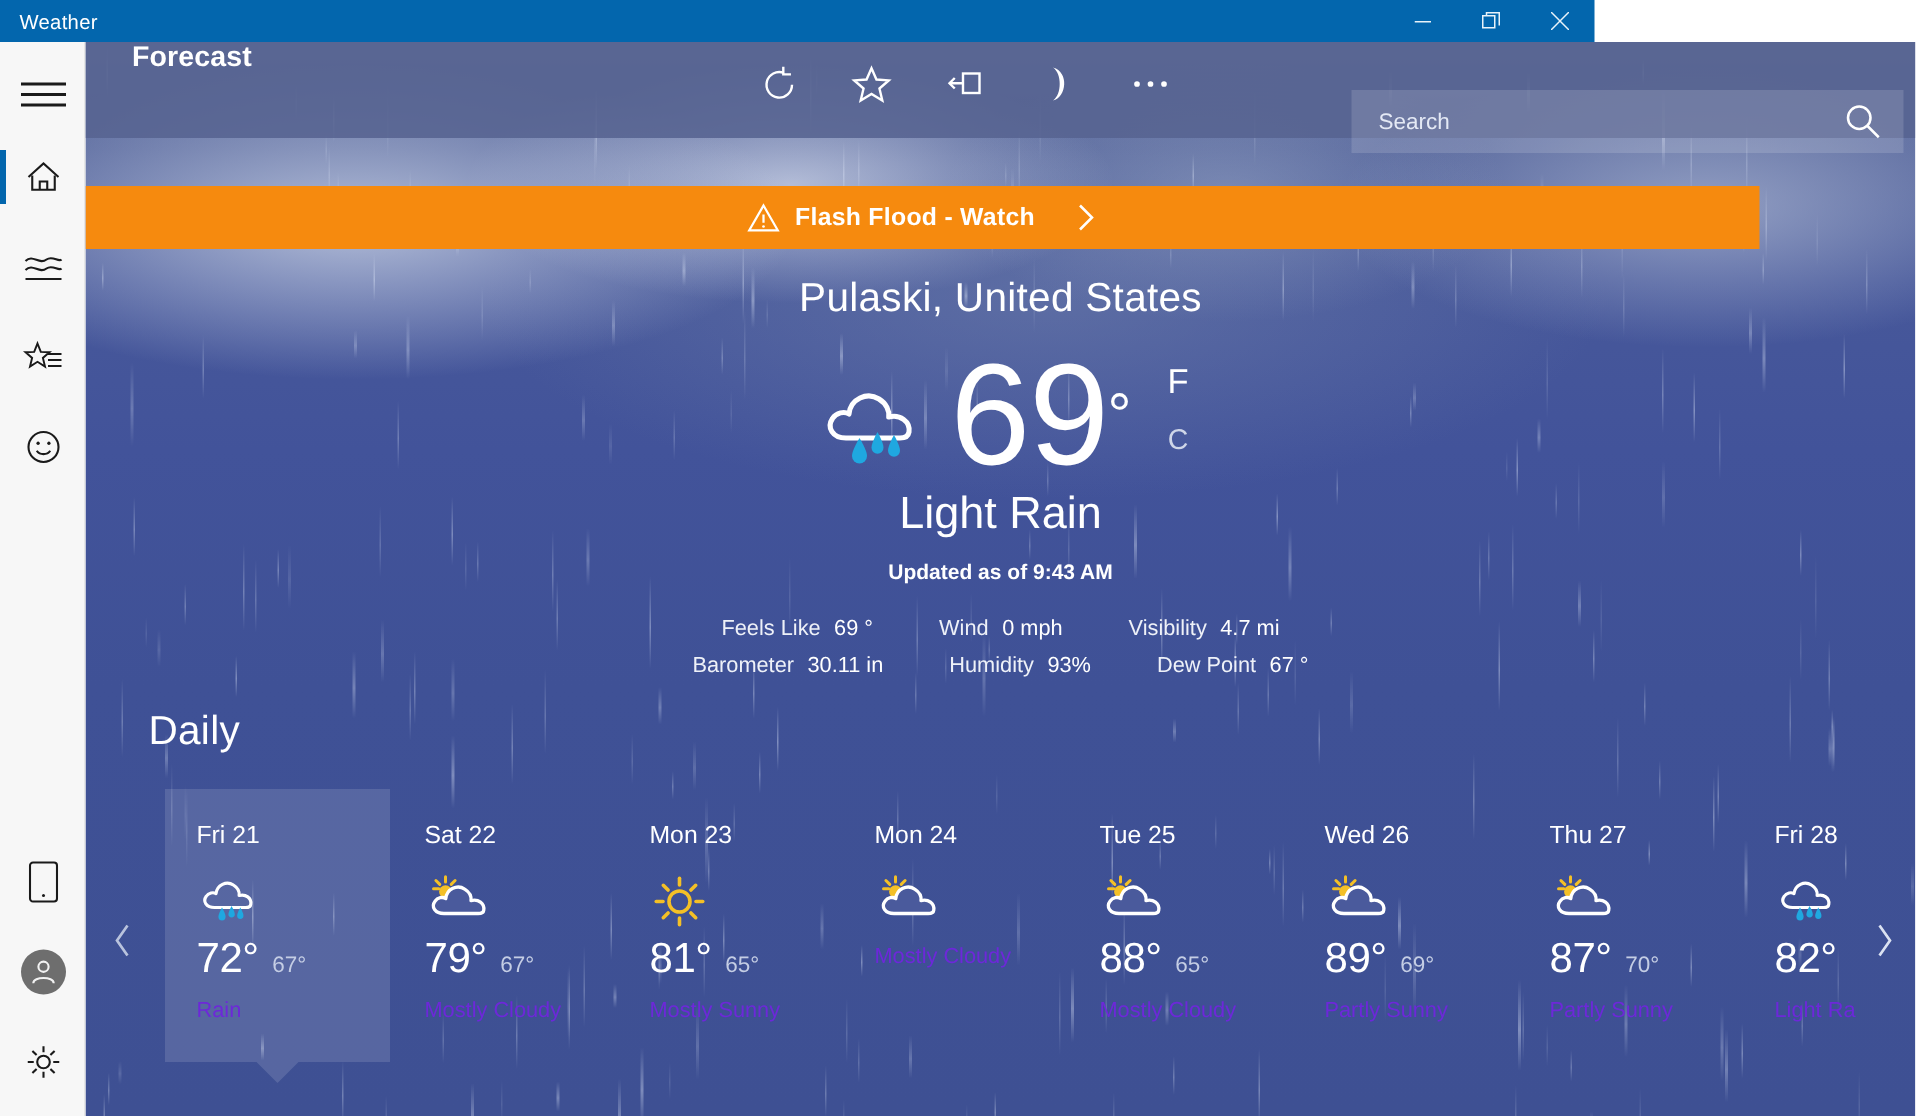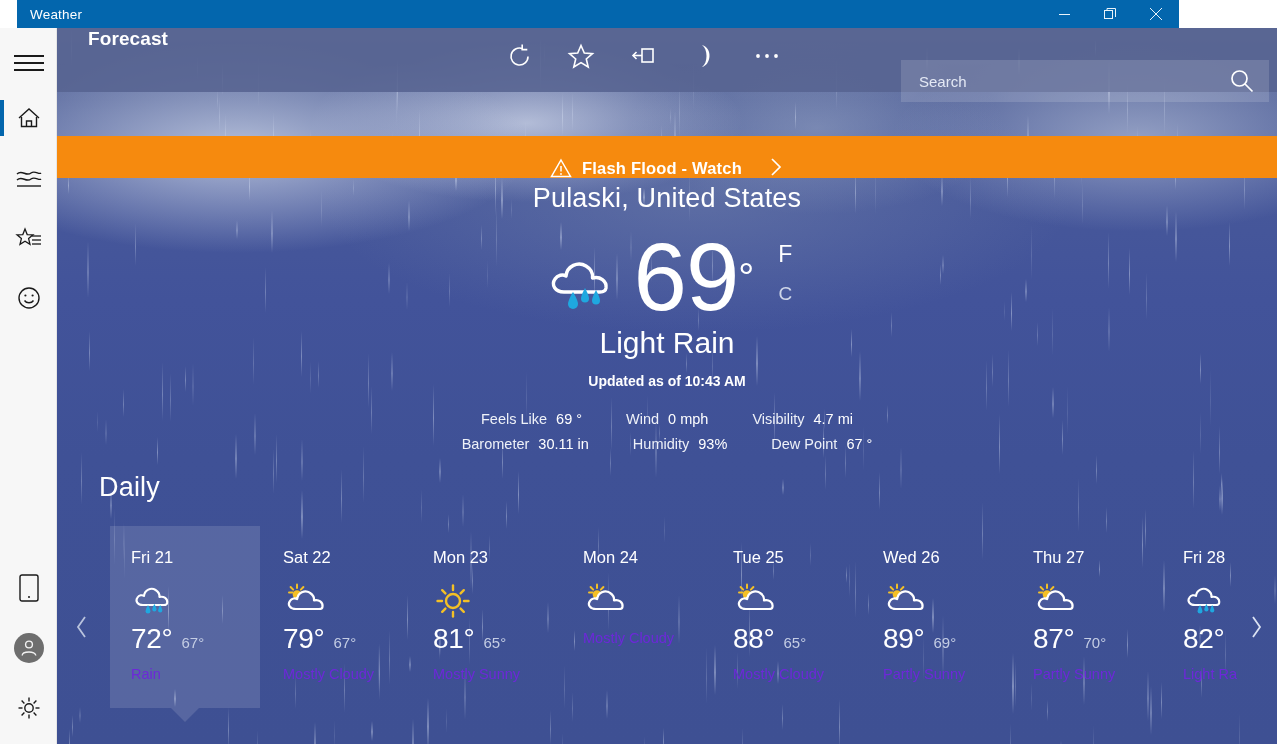--- a/index.html
+++ b/index.html
@@ -6,21 +6,21 @@
   html,body { width:1277px; height:744px; overflow:hidden; }
   body {
     font-family:"Liberation Sans", sans-serif;
     background:#ffffff;
     -webkit-font-smoothing:antialiased;
   }
   #app { position:relative; width:1277px; height:744px; overflow:hidden; }
 
   
   .titlebar {
-    position:absolute; top:0; left:17px; width:1162px; height:28px;
+    position:absolute; top:0; left:0; width:1063px; height:28px;
     background:#0366ad; display:flex; align-items:center;
   }
   .titlebar .apptitle {
     color:#ffffff; font-size:13.5px; margin-left:13px; letter-spacing:.2px;
   }
   .wincontrols { position:absolute; right:0; top:0; height:28px; display:flex; }
   .wincontrols .wc {
     width:46px; height:28px; display:flex; align-items:center; justify-content:center;
     color:#e9f3fa; cursor:default;
   }
@@ -87,22 +87,22 @@
   .searchbox {
     position:absolute; right:8px; top:32px; width:368px; height:42px;
     background:rgba(255,255,255,.14);
     display:flex; align-items:center; justify-content:space-between;
   }
   .searchbox .ph { color:#e4e9f5; font-size:15px; margin-left:18px; }
   .searchbox .mag { margin-right:14px; color:#fff; display:flex; }
 
   
   .alert {
-    position:absolute; left:0; top:108px; width:1220px; height:42px;
-    background:#f68a0e; display:flex; align-items:flex-end; justify-content:center;
+    position:absolute; left:0; top:96px; width:1116px; height:42px;
+    background:#f68a0e; display:flex; align-items:center; justify-content:center;
   }
   .alert .warn { margin-right:10px; display:flex; }
   .alert .atext { color:#ffffff; font-size:16.5px; font-weight:bold; letter-spacing:.2px; }
   .alert .achev { margin-left:26px; display:flex; }
 
   
   .city {
     position:absolute; left:0; top:155px; width:1220px; text-align:center;
     color:#ffffff; font-size:27px; font-weight:300; letter-spacing:.2px;
   }
@@ -608,21 +608,21 @@
       </span>
       <span class="bigtemp">69</span>
       <span class="bigdeg">°</span>
       <span class="units">
         <div>F</div>
         <div class="inactive">C</div>
       </span>
     </div>
 
     <div class="cond">Light Rain</div>
-    <div class="updated">Updated as of 10:43 AM</div>
+    <div class="updated">Updated as of 9:43 AM</div>
 
     <div class="statgrid">
       <div class="statrow">
         <span class="cell">
           <span class="lbl">Feels Like</span>
           <span class="val">69 °</span>
         </span>
         <span class="cell">
           <span class="lbl">Wind</span>
           <span class="val">0 mph</span>

